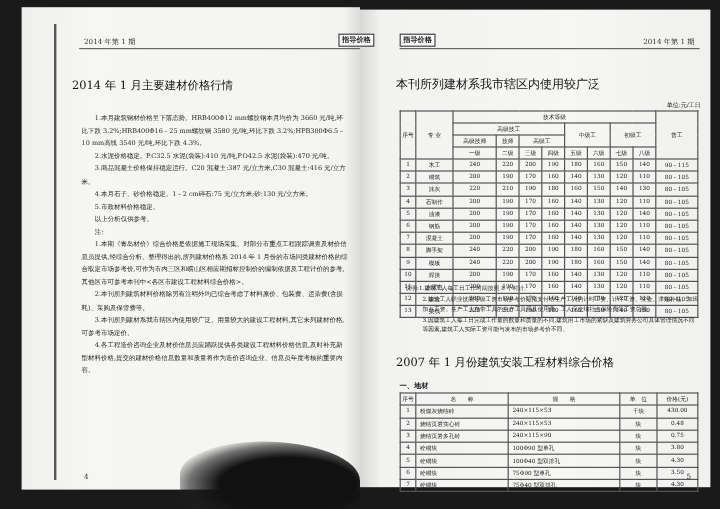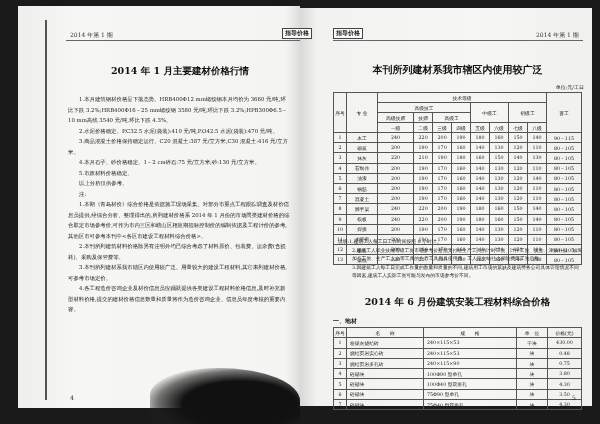--- a/index.html
+++ b/index.html
@@ -4,21 +4,21 @@
 <style>
   html,body{margin:0;padding:0;}
   body{width:600px;height:424px;background:#1a1a1a;position:relative;overflow:hidden;font-family:"DejaVu Serif","Liberation Serif",serif;color:#222;}
   .page{position:absolute;background:#f4f4f2;}
   .left{left:18px;top:6px;width:282px;height:402px;background:linear-gradient(90deg,#eeeeec 0%,#f6f6f4 20%,#f4f4f2 95%,#dcdcda 100%);}
   .right{left:300px;top:8px;width:292px;height:398px;background:linear-gradient(90deg,#d8d8d6 0%,#f2f2f0 6%,#f6f6f4 60%,#f0f0ee 100%);}
   .spine{position:absolute;left:45px;top:20px;width:2px;height:380px;background:#555;}
   .hdr{position:absolute;font-size:6px;color:#333;}
   .hrule{position:absolute;height:1px;background:#666;}
   .tag{position:absolute;border:1px solid #444;font-size:6px;padding:0 2px;background:#fafafa;font-weight:bold;}
-  .title{position:absolute;font-weight:bold;color:#111;text-align:center;white-space:nowrap;}
+  .title{position:absolute;font-weight:normal;color:#111;text-align:left;white-space:nowrap;}
   .para{position:absolute;left:68px;width:222px;font-size:5.4px;line-height:10.5px;color:#222;}
   .para p{margin:0;text-indent:11px;}
   .pnum{position:absolute;font-size:6px;}
   .blot{position:absolute;left:150px;top:368px;width:150px;height:60px;border-radius:50% 60% 0 0;background:radial-gradient(ellipse at 60% 60%,#111 45%,rgba(30,30,30,0.6) 65%,rgba(0,0,0,0) 80%);}
   table{border-collapse:collapse;position:absolute;}
   td,th{border:0.6px solid #555;font-size:4.8px;text-align:center;padding:0;font-weight:normal;color:#222;}
   .wage td{height:9.2px;}
   .wage th{height:9px;}
   .mat td,.mat th{height:9.3px;}
   .mat td.l{text-align:left;padding-left:3px;}
@@ -264,21 +264,21 @@
       </tr>
     </tbody>
 </table>
 
 <div class="notes">
   <p>说明:1.建筑工人每工日工作时间按照 8 小时计。</p>
   <p style="padding-left:14px;">2.建筑工人职业技能等级工资市场参考价是指支付给生产工人的计时工资、计件工资、奖金、津贴补贴、加班加点工资、生产工人自带工具的生产工具用具使用费、工人应交纳社会保险费等工资总额。</p>
   <p style="padding-left:14px;">3.因建筑工人每工日完成工作量的数量和质量的不同,建筑用工市场的紧缺及建筑劳务公司具体管理情况不同等因素,建筑工人实际工资可能与发布的市场参考价不同。</p>
 </div>
 
-<div class="title" style="left:330px;top:296px;width:255px;font-size:9.5px;">2014 年 6 月份建筑安装工程材料综合价格</div>
+<div class="title" style="left:330px;top:296px;width:255px;font-size:9.5px;">2007 年 1 月份建筑安装工程材料综合价格</div>
 <div class="section">一、地材</div>
 
 <table class="mat" style="left:333px;top:327px;width:249px;">
   <tbody>
       <tr>
     <th style="width:12px;">序号</th>
     <th style="width:76px;">名　　称</th>
     <th style="width:92px;">规　　格</th>
     <th style="width:30px;">单　位</th>
     <th>价格(元)</th>

